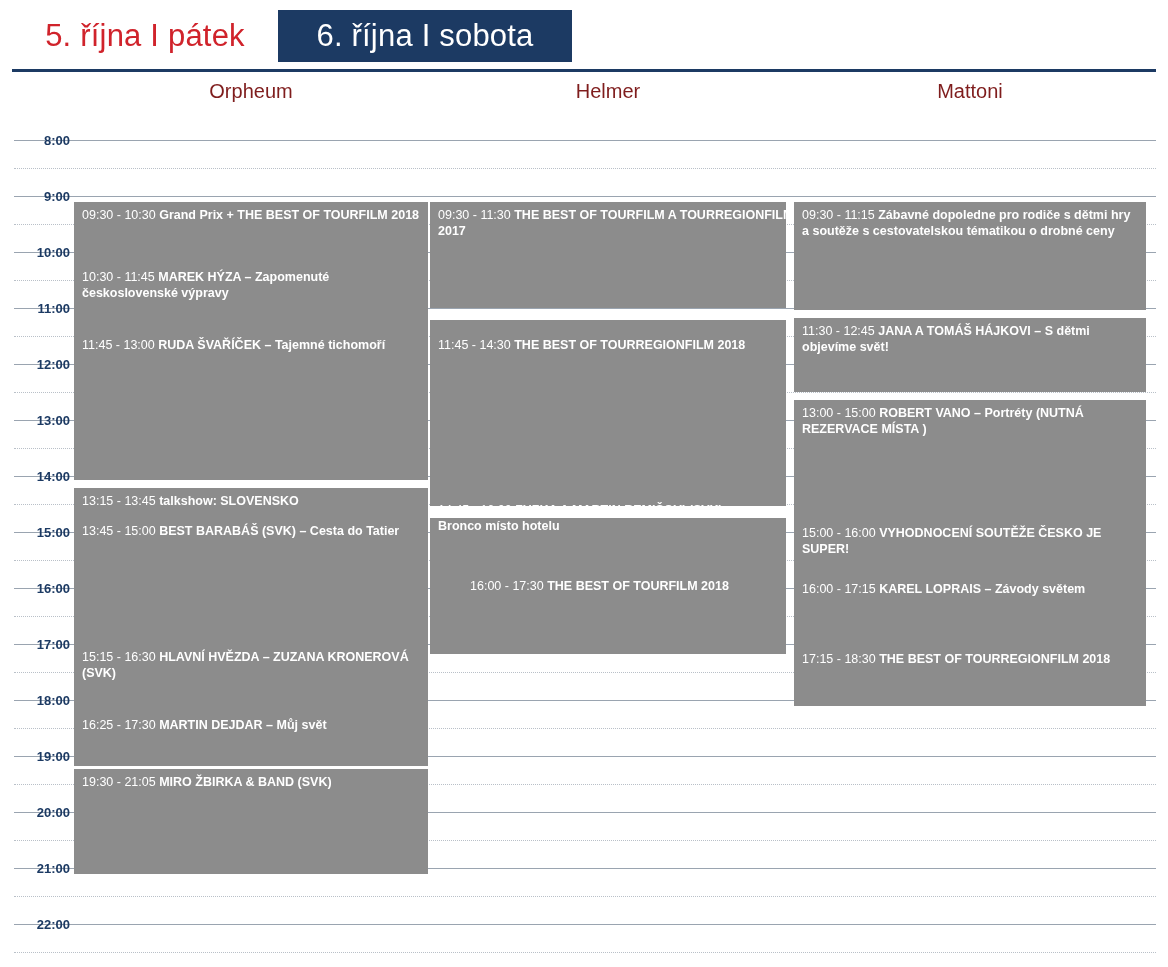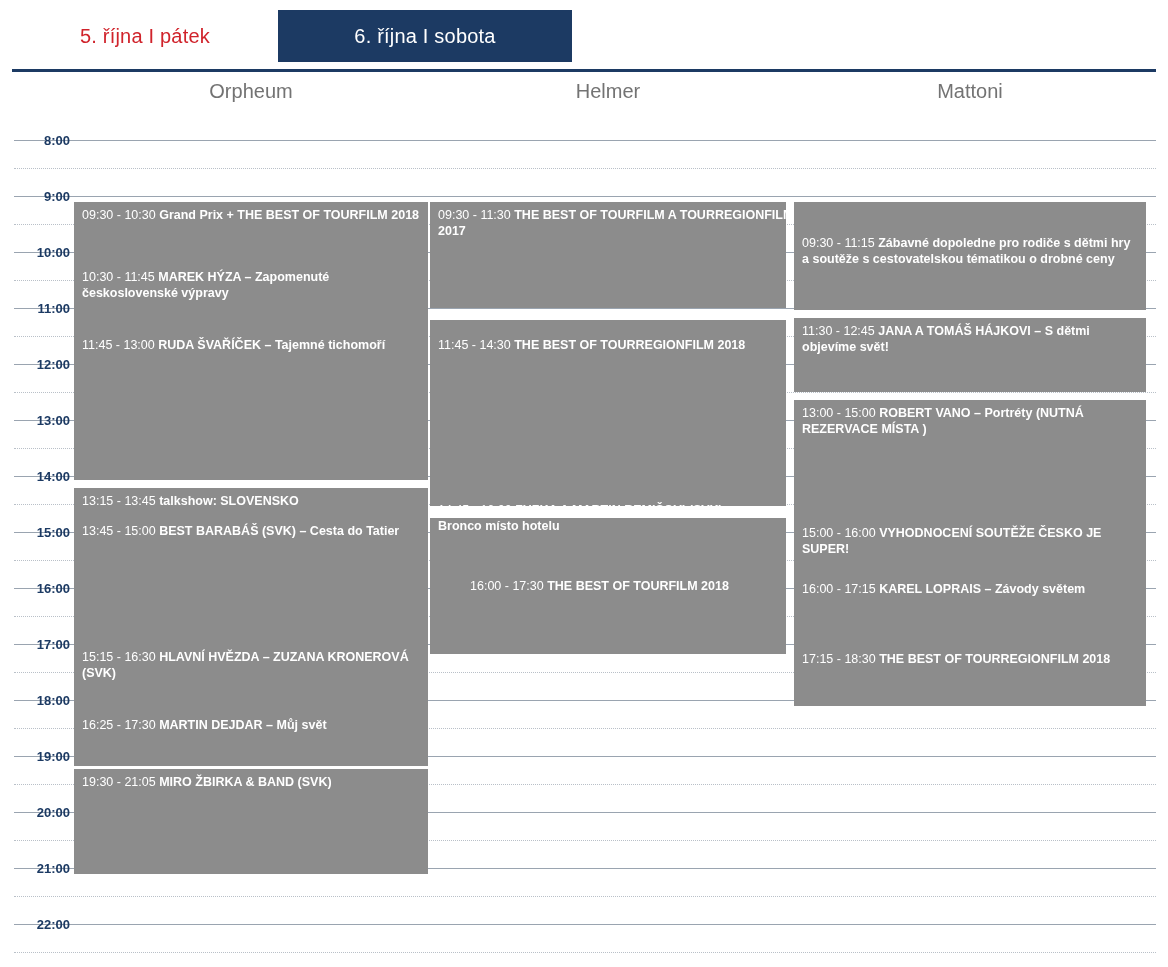--- a/index.html
+++ b/index.html
@@ -23,21 +23,21 @@
     width: 1168px;
     height: 72px;
   }
   .tab {
     position: absolute;
     top: 10px;
     height: 52px;
     display: flex;
     align-items: center;
     justify-content: center;
-    font-size: 20px;
+    font-size: 31px;
     letter-spacing: 0.2px;
     white-space: nowrap;
   }
   .tab-inactive {
     left: 26px;
     width: 238px;
     color: #d0232b;
     background: #ffffff;
   }
   .tab-active {
@@ -60,21 +60,21 @@
     position: absolute;
     left: 0;
     top: 80px;
     width: 1168px;
     height: 36px;
   }
   .stage-name {
     position: absolute;
     top: 0;
     font-size: 20px;
-    color: #737373;
+    color: #7f1d1d;
     text-align: center;
   }
 
   
   .grid {
     position: absolute;
     left: 0;
     top: 118px;
     width: 1168px;
     height: 830px;
@@ -333,21 +333,21 @@
     </div>
     <div class="event" style="left:430px; top:455px; width:356px; height:30px;padding-left:40px;">
       <span class="time">16:00 - 17:30 </span>
       <span class="title">THE BEST OF TOURFILM 2018</span>
     </div>
 
     <div class="col-bg" style="left:794px; top:84px; width:352px; height:108px;"></div>
     <div class="col-bg" style="left:794px; top:200px; width:352px; height:74px;"></div>
     <div class="col-bg" style="left:794px; top:282px; width:352px; height:306px;"></div>
 
-    <div class="event" style="left:794px; top:84px; width:352px; height:62px;margin-top:28px;">
+    <div class="event" style="left:794px; top:84px; width:352px; height:62px;">
       <span class="time">09:30 - 11:15 </span>
       <span class="title">Zábavné dopoledne pro rodiče s dětmi hry a soutěže s cestovatelskou tématikou o drobné ceny</span>
     </div>
     <div class="event" style="left:794px; top:200px; width:352px; height:44px;">
       <span class="time">11:30 - 12:45 </span>
       <span class="title">JANA A TOMÁŠ HÁJKOVI – S dětmi objevíme svět!</span>
     </div>
     <div class="event" style="left:794px; top:282px; width:352px; height:44px;">
       <span class="time">13:00 - 15:00 </span>
       <span class="title">ROBERT VANO – Portréty (NUTNÁ REZERVACE MÍSTA )</span>

